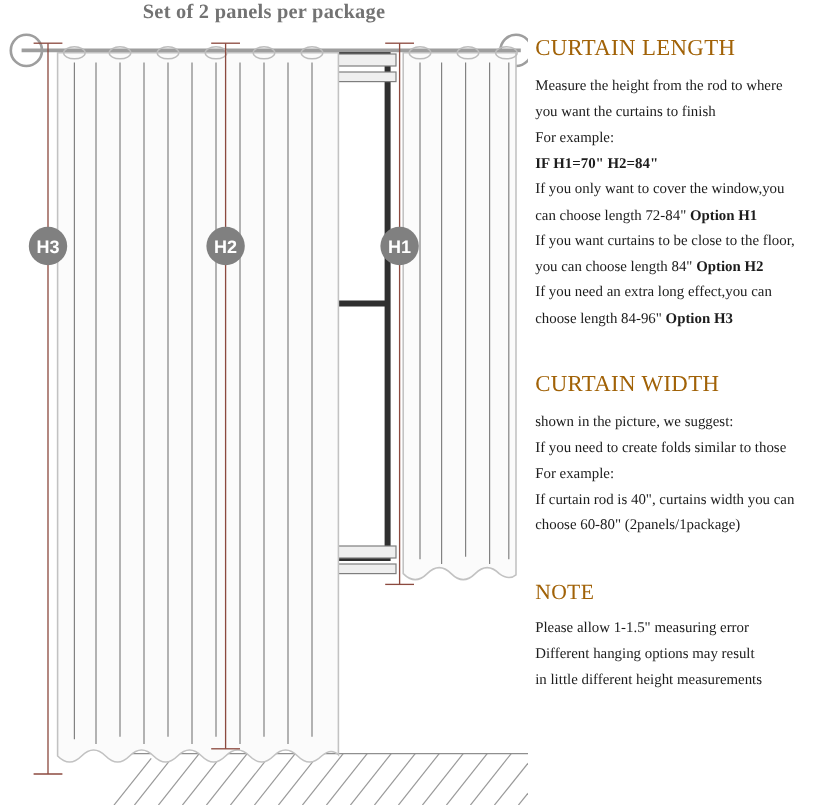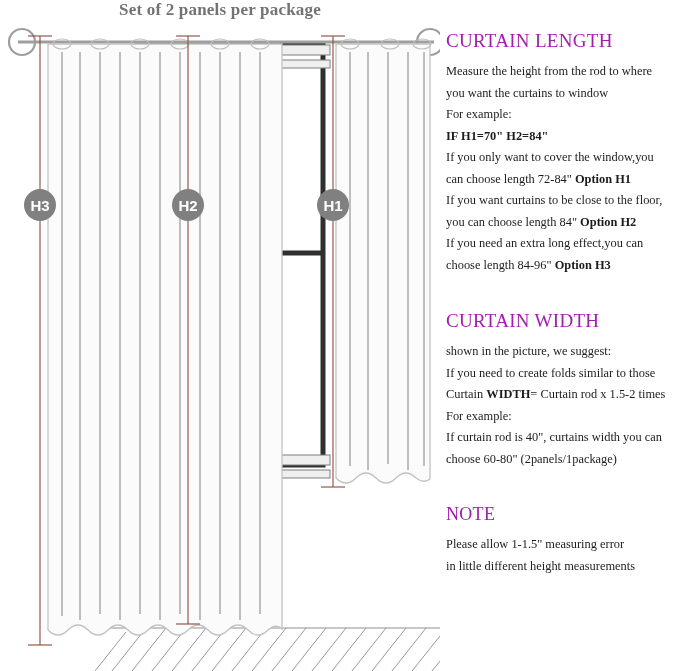--- a/index.html
+++ b/index.html
@@ -50,21 +50,21 @@
   .textcol {
     position: absolute;
     left: 446px;
     top: 30px;
     width: 233px;
   }
   .sec-head {
     font-family: "Liberation Serif", serif;
     font-size: 19px;
     letter-spacing: 0.3px;
-    color: #a21caf;
+    color: #a16207;
     margin: 0 0 9px 0;
     white-space: nowrap;
   }
   .sec-head.small {
     font-size: 18px;
   }
   .line {
     font-family: Liberation Serif, serif;
     font-size: 12.4px;
     line-height: 21.5px;
@@ -208,51 +208,51 @@
       </g>
     </svg>
   </div>
 
   <div class="textcol">
 
     <div class="block">
       <div class="sec-head">CURTAIN LENGTH</div>
       <div>
           <div class="line"><span>Measure the height from the rod to where</span></div>
-          <div class="line"><span>you want the curtains to window</span></div>
+          <div class="line"><span>you want the curtains to finish</span></div>
           <div class="line"><span>For example:</span></div>
           <div class="line"><b>IF H1=70" H2=84"</b></div>
           <div class="line"><span>If you only want to cover the window,you</span></div>
           <div class="line"><span>can choose length 72-84" </span><b>Option H1</b></div>
           <div class="line"><span>If you want curtains to be close to the floor,</span></div>
           <div class="line"><span>you can choose length 84" </span><b>Option H2</b></div>
           <div class="line"><span>If you need an extra long effect,you can</span></div>
           <div class="line"><span>choose length 84-96" </span><b>Option H3</b></div>
         </div>
     </div>
 
     <div class="spacer-md"></div>
 
     <div class="block">
       <div class="sec-head">CURTAIN WIDTH</div>
       <div>
           <div class="line"><span>shown in the picture, we suggest:</span></div>
           <div class="line"><span>If you need to create folds similar to those</span></div>
-          <div class="line"><span>Curtain </span><b>WIDTH</b><span>= Curtain rod x 1.5-2 times</span></div>
           <div class="line"><span>For example:</span></div>
           <div class="line"><span>If curtain rod is 40", curtains width you can</span></div>
           <div class="line"><span>choose 60-80" (2panels/1package)</span></div>
         </div>
     </div>
 
     <div class="spacer-md"></div>
 
     <div class="block">
       <div class="sec-head small">NOTE</div>
       <div>
           <div class="line"><span>Please allow 1-1.5" measuring error</span></div>
+          <div class="line"><span>Different hanging options may result</span></div>
           <div class="line"><span>in little different height measurements</span></div>
         </div>
     </div>
 
   </div>
 
 </div>
 
 </body></html>

